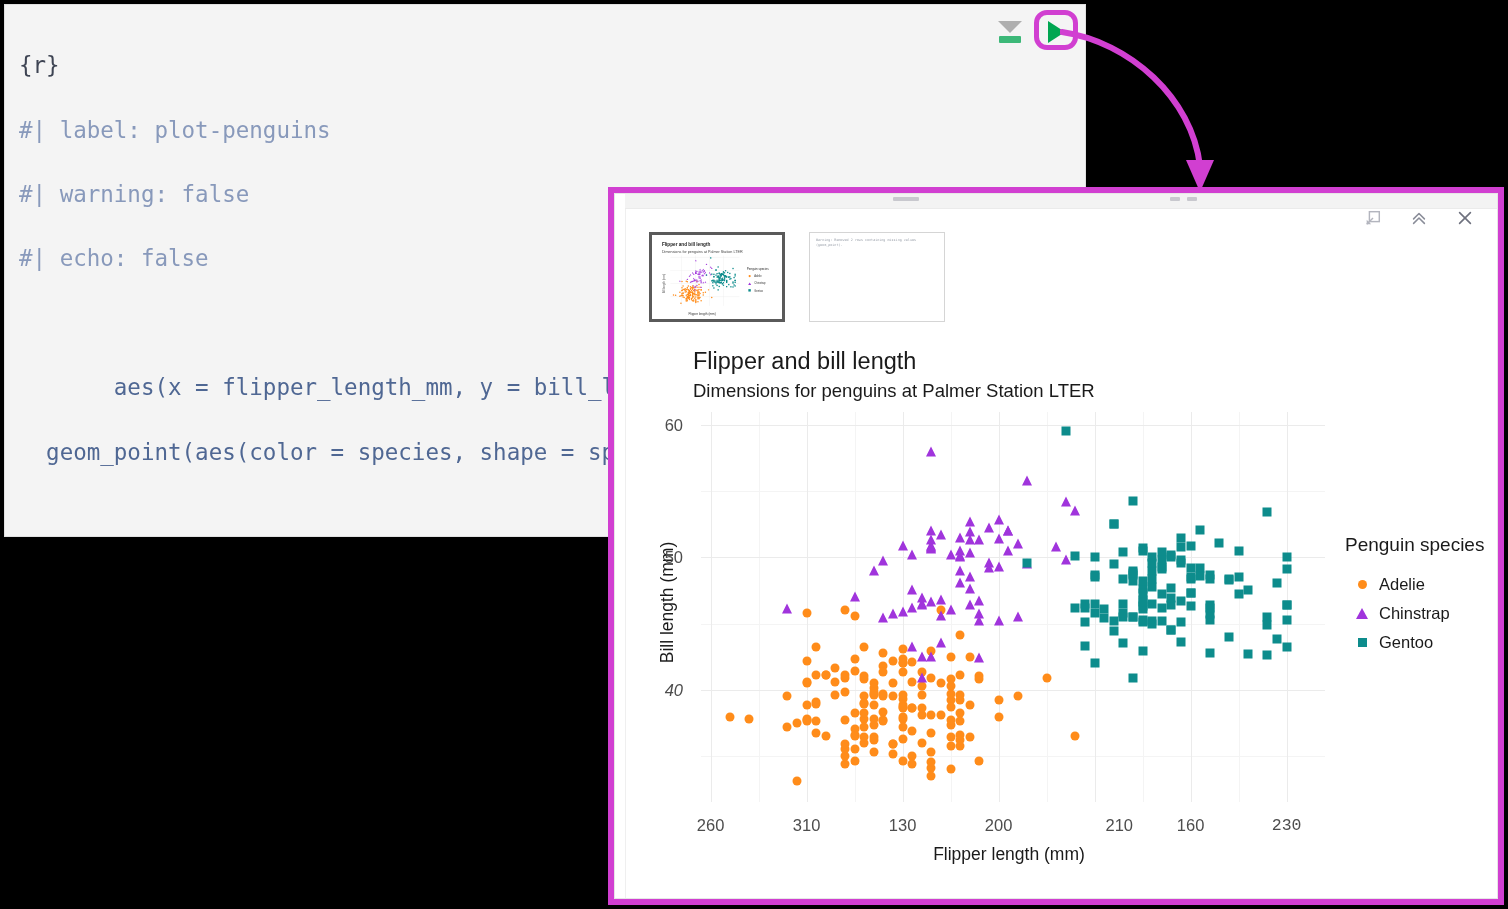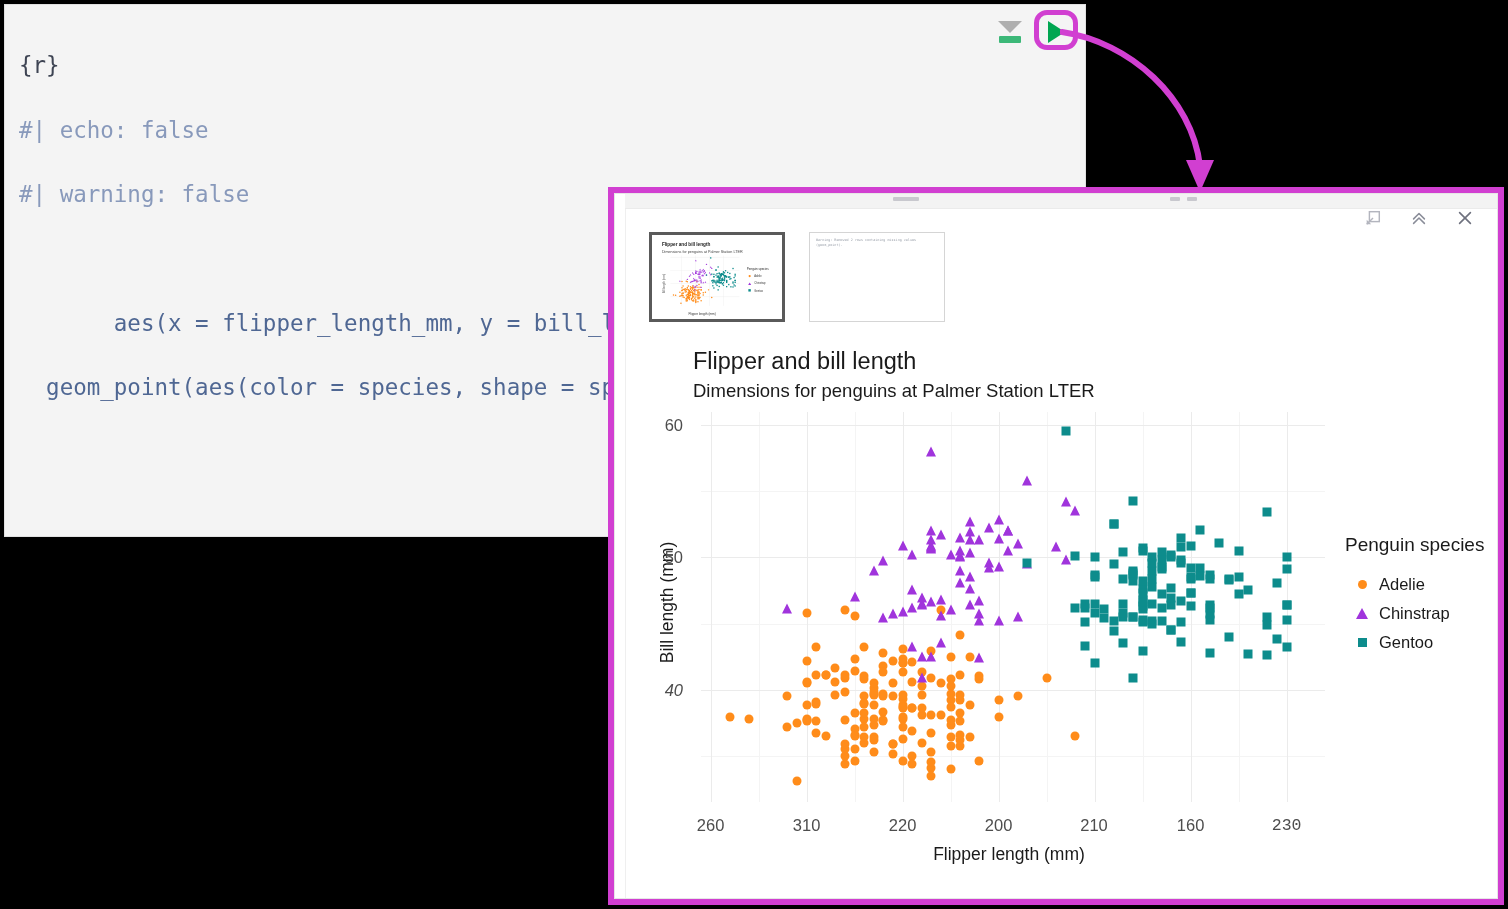--- a/index.html
+++ b/index.html
@@ -325,22 +325,23 @@
   }
 </style>
 </head>
 <body>
 
 <div id="root">
 
   <div id="code-cell">
     <div id="code-body">
 <span class="ln"><span class="tok-lang">{r}</span></span>
+<span class="ln"><span class="tok-yaml">#| label: plot-penguins</span></span>
+<span class="ln"><span class="tok-yaml">#| warning: false</span></span>
 <span class="ln"><span class="tok-yaml">#| echo: false</span></span>
-<span class="ln"><span class="tok-yaml">#| warning: false</span></span>
 <span class="ln">&nbsp;</span>
 <span class="ln"><span class="tok-fn">       aes(x = flipper_length_mm, y = bill_l</span></span>
 <span class="ln"><span class="tok-fn">  geom_point(aes(color = species, shape = sp</span></span>
 
 
 
 
 
 
 
@@ -1140,23 +1141,23 @@
               <div class="legend-row">
                 <div class="legend-key">
                   <div class="lk-square" style="background: rgb(13, 140, 140);"></div>
                 </div>
                 <div class="legend-label">Gentoo</div>
               </div>
             </div>
         </div>
       <div class="xtick-label" style="left: 51.6px; top: 472px;">260</div>
           <div class="xtick-label" style="left: 147.6px; top: 472px;">310</div>
-          <div class="xtick-label" style="left: 243.6px; top: 472px;">220</div>
+          <div class="xtick-label" style="left: 243.6px; top: 472px;">130</div>
           <div class="xtick-label" style="left: 339.6px; top: 472px;">200</div>
-          <div class="xtick-label" style="left: 435px; top: 472px;">210</div>
+          <div class="xtick-label" style="left: 444px; top: 472px; text-align: right;">210</div>
           <div class="xtick-label" style="left: 531.6px; top: 472px;">160</div>
           <div class="xtick-label" style="left: 627.6px; top: 472px; font-family: Liberation Mono, monospace;">230</div>
           <div class="ytick-label" style="left: 10px; top: 345.627px; font-style: italic;">40</div>
           <div class="ytick-label" style="left: 10px; top: 213.424px;">50</div>
           <div class="ytick-label" style="left: 10px; top: 81.2203px;">60</div>
         </div>
 
     </div>
   </div>
 </div>

